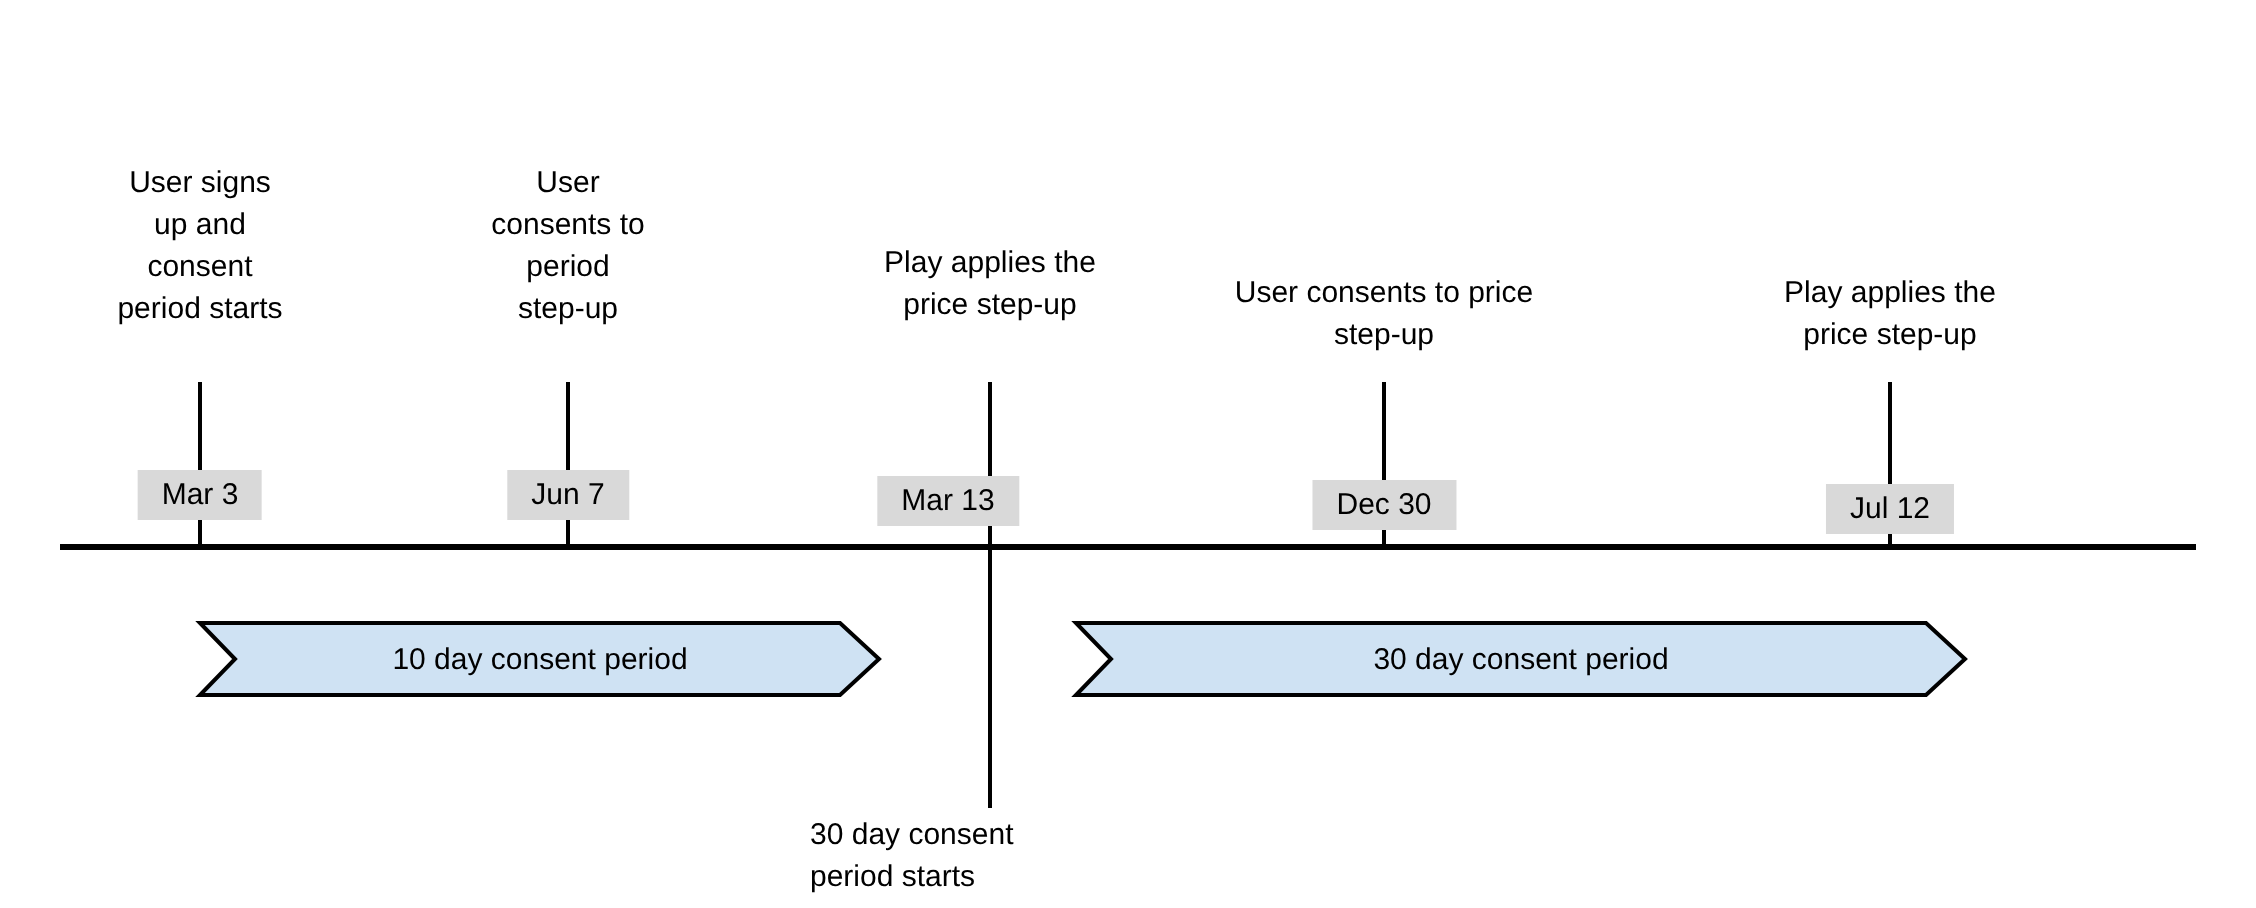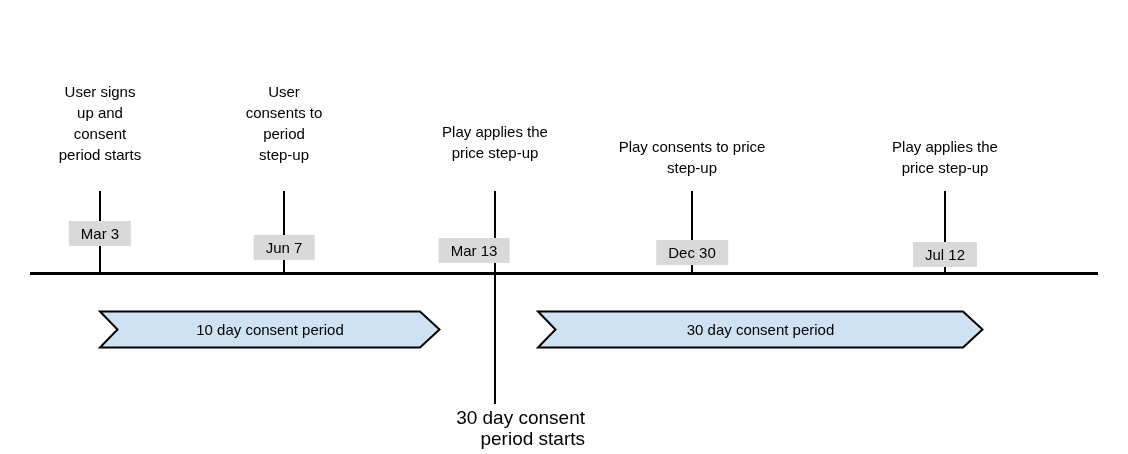--- a/index.html
+++ b/index.html
@@ -47,22 +47,22 @@
     font-size: 15px;
     line-height: 25px;
     height: 25px;
     padding: 0 12px;
     white-space: nowrap;
   }
   .below-label {
     position: absolute;
     transform: translateX(-50%);
     width: 180px;
-    text-align: right;
-    font-size: 19px;
+    text-align: left;
+    font-size: 15px;
     line-height: 21px;
     white-space: pre-line;
   }
   .banner {
     position: absolute;
     overflow: visible;
   }
   .banner polygon {
     fill: var(--banner_fill, #cfe2f3);
     stroke: var(--banner_stroke, #000000);
@@ -82,21 +82,21 @@
 <div class="stage">
 
   <div class="timeline-line"></div>
 
   <div>
     <div class="event-label" style="left:100px; top:52px">User signs
 up and
 consent
 period starts</div>
     <div class="tick" style="left:100px; top:162px; height:82px"></div>
-    <div class="date-badge" style="left:100px; top:192px">Mar 3</div>
+    <div class="date-badge" style="left:100px; top:206px">Mar 3</div>
   </div>
 
   <div>
     <div class="event-label" style="left:284px; top:52px">User
 consents to
 period
 step-up</div>
     <div class="tick" style="left:284px; top:162px; height:82px"></div>
     <div class="date-badge" style="left:284px; top:206px">Jun 7</div>
   </div>
@@ -104,21 +104,21 @@
   <div>
     <div class="event-label" style="left:495px; top:92px">Play applies the
 price step-up</div>
     <div class="tick" style="left:495px; top:162px; height:213px"></div>
     <div class="date-badge" style="left:474px; top:209px">Mar 13</div>
     <div class="below-label" style="left:495px; top:378px">30 day consent
 period starts</div>
   </div>
 
   <div>
-    <div class="event-label" style="left:692px; top:107px">Play consents to price
+    <div class="event-label" style="left:692px; top:107px">User consents to price
 step-up</div>
     <div class="tick" style="left:692px; top:162px; height:82px"></div>
     <div class="date-badge" style="left:692px; top:211px">Dec 30</div>
   </div>
 
   <div>
     <div class="event-label" style="left:945px; top:107px">Play applies the
 price step-up</div>
     <div class="tick" style="left:945px; top:162px; height:82px"></div>
     <div class="date-badge" style="left:945px; top:213px">Jul 12</div>

